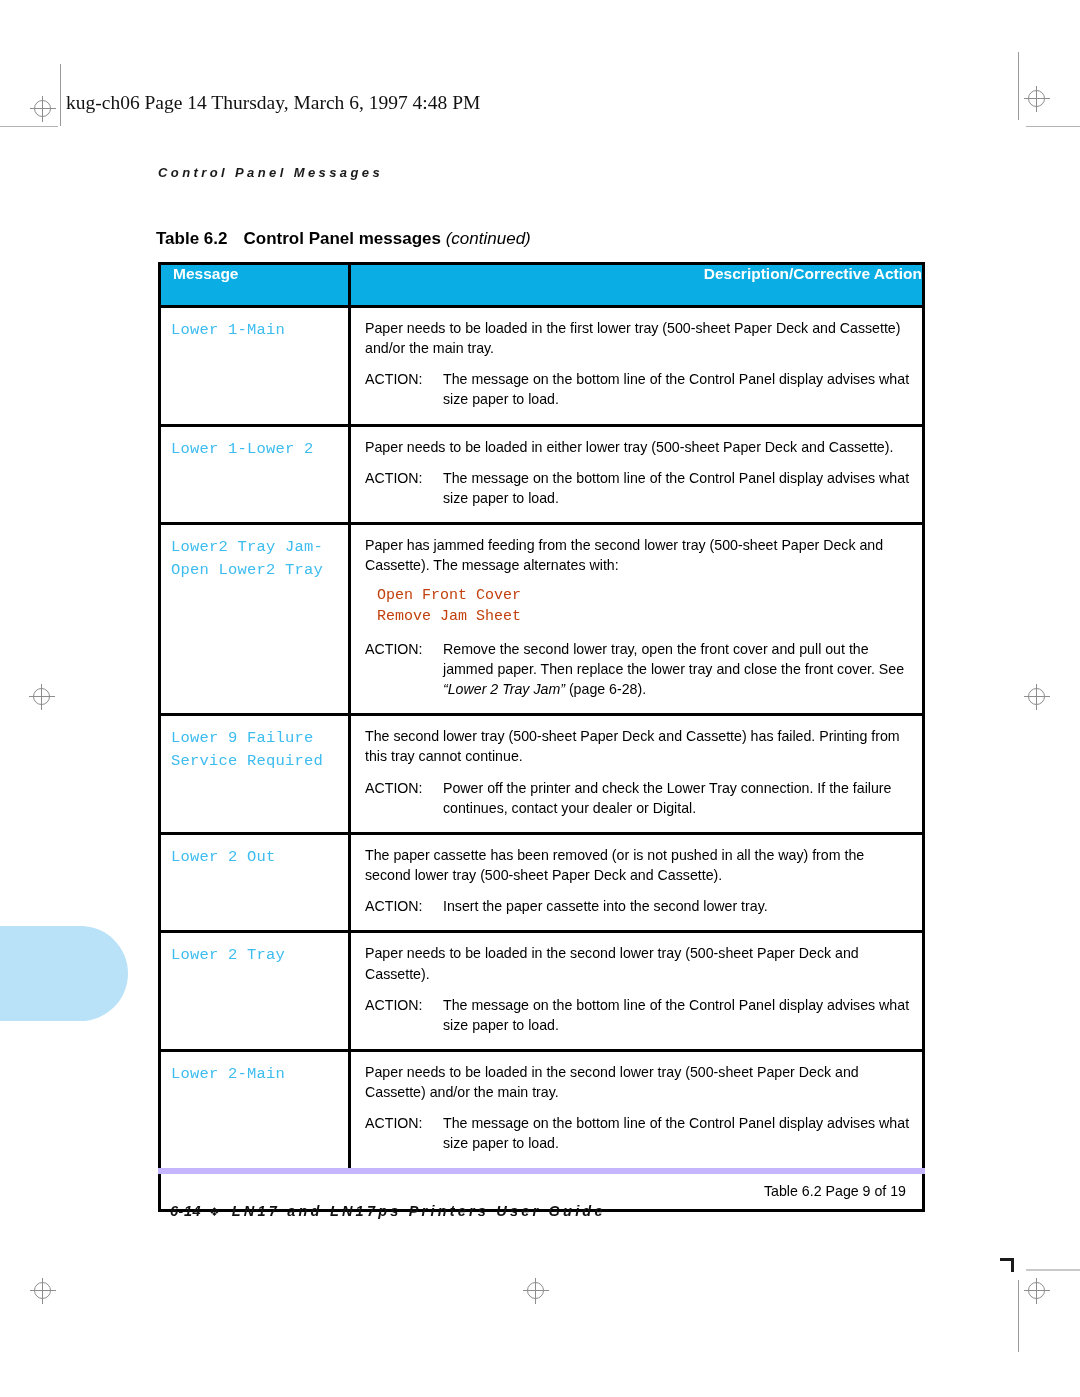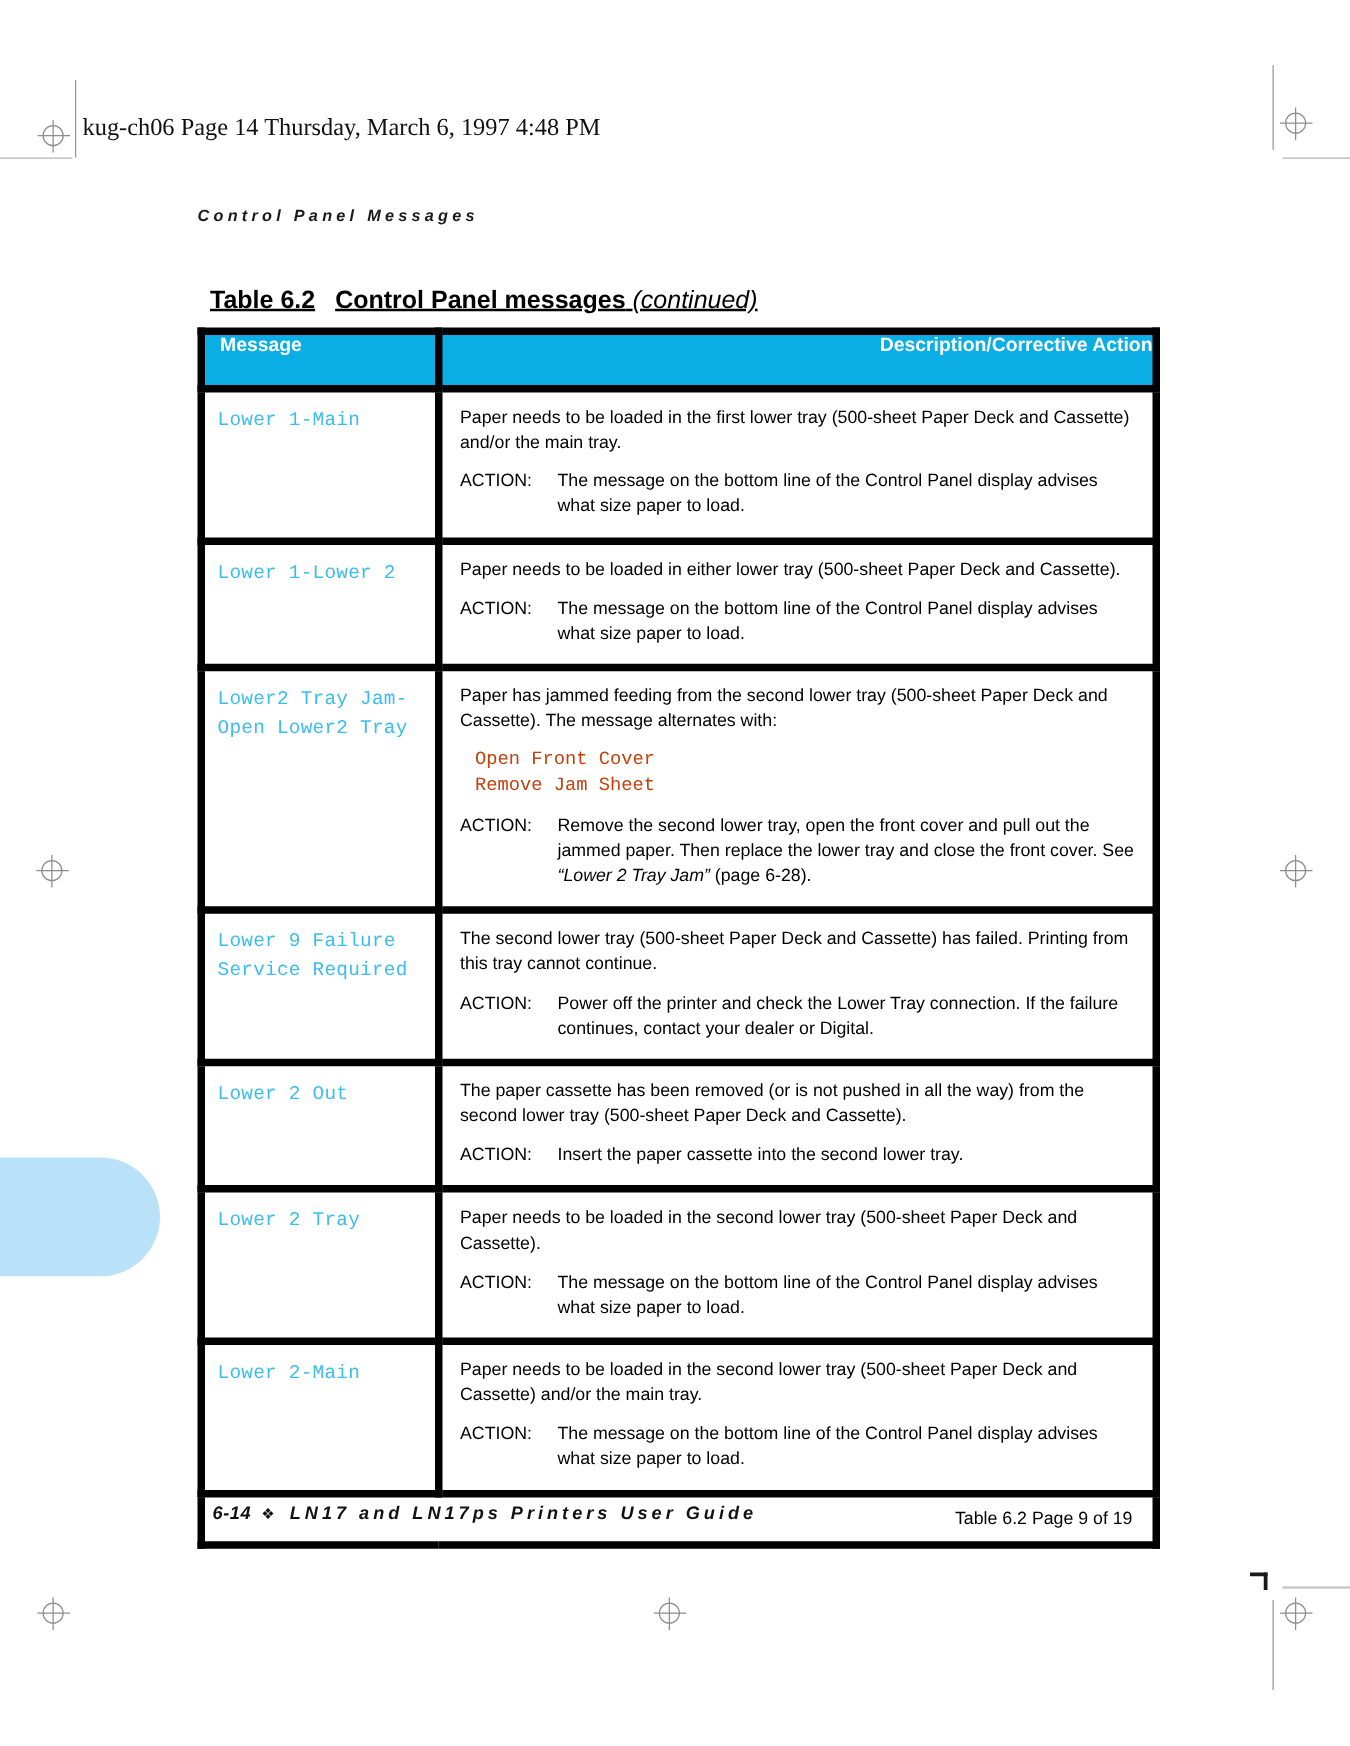--- a/index.html
+++ b/index.html
@@ -81,45 +81,44 @@
     font-style: italic;
     font-weight: 600;
     letter-spacing: 3.4px;
     color: #1a1a1a;
     white-space: nowrap;
   }
 
   
   .table-caption {
     position: absolute;
-    left: 168px;
+    left: 156px;
     top: 229px;
-    font-size: 20px;
+    font-size: 17px;
     white-space: nowrap;
     color: #000;
-    text-decoration: underline;
   }
   .table-caption .lbl { font-weight: bold; }
   .table-caption .ttl { font-weight: bold; margin-left: 16px; }
   .table-caption .cont { font-style: italic; font-weight: normal; }
 
   
   .tbl {
     position: absolute;
     left: 158px;
     top: 262px;
     width: 764px;
     border-collapse: collapse;
     table-layout: fixed;
   }
   .tbl col.c1 { width: 190px; }
   .tbl col.c2 { width: 574px; }
 
   .tbl th, .tbl td {
-    border: 6px solid #000000;
+    border: 3px solid #000000;
     vertical-align: top;
     padding: 0;
   }
 
   thead th {
     background: #0aaee4;
     color: #ffffff;
     height: 40px;
     font-size: 15.5px;
     font-weight: bold;
@@ -167,21 +166,21 @@
     padding-left: 12px;
   }
   .code-block { margin: 2px 0 11px 0; }
 
   .ital { font-style: italic; }
 
   tr.foot-row td {
     padding: 9px 16px 10px 0;
     text-align: right;
     font-size: 14.2px;
-    border-top: 1px solid #c4b5fd;
+    border-top: 6px solid #c4b5fd;
   }
 
   
   .page-footer {
     position: absolute;
     left: 170px;
     top: 1203px;
     font-size: 14.5px;
     white-space: nowrap;
     color: #111;

